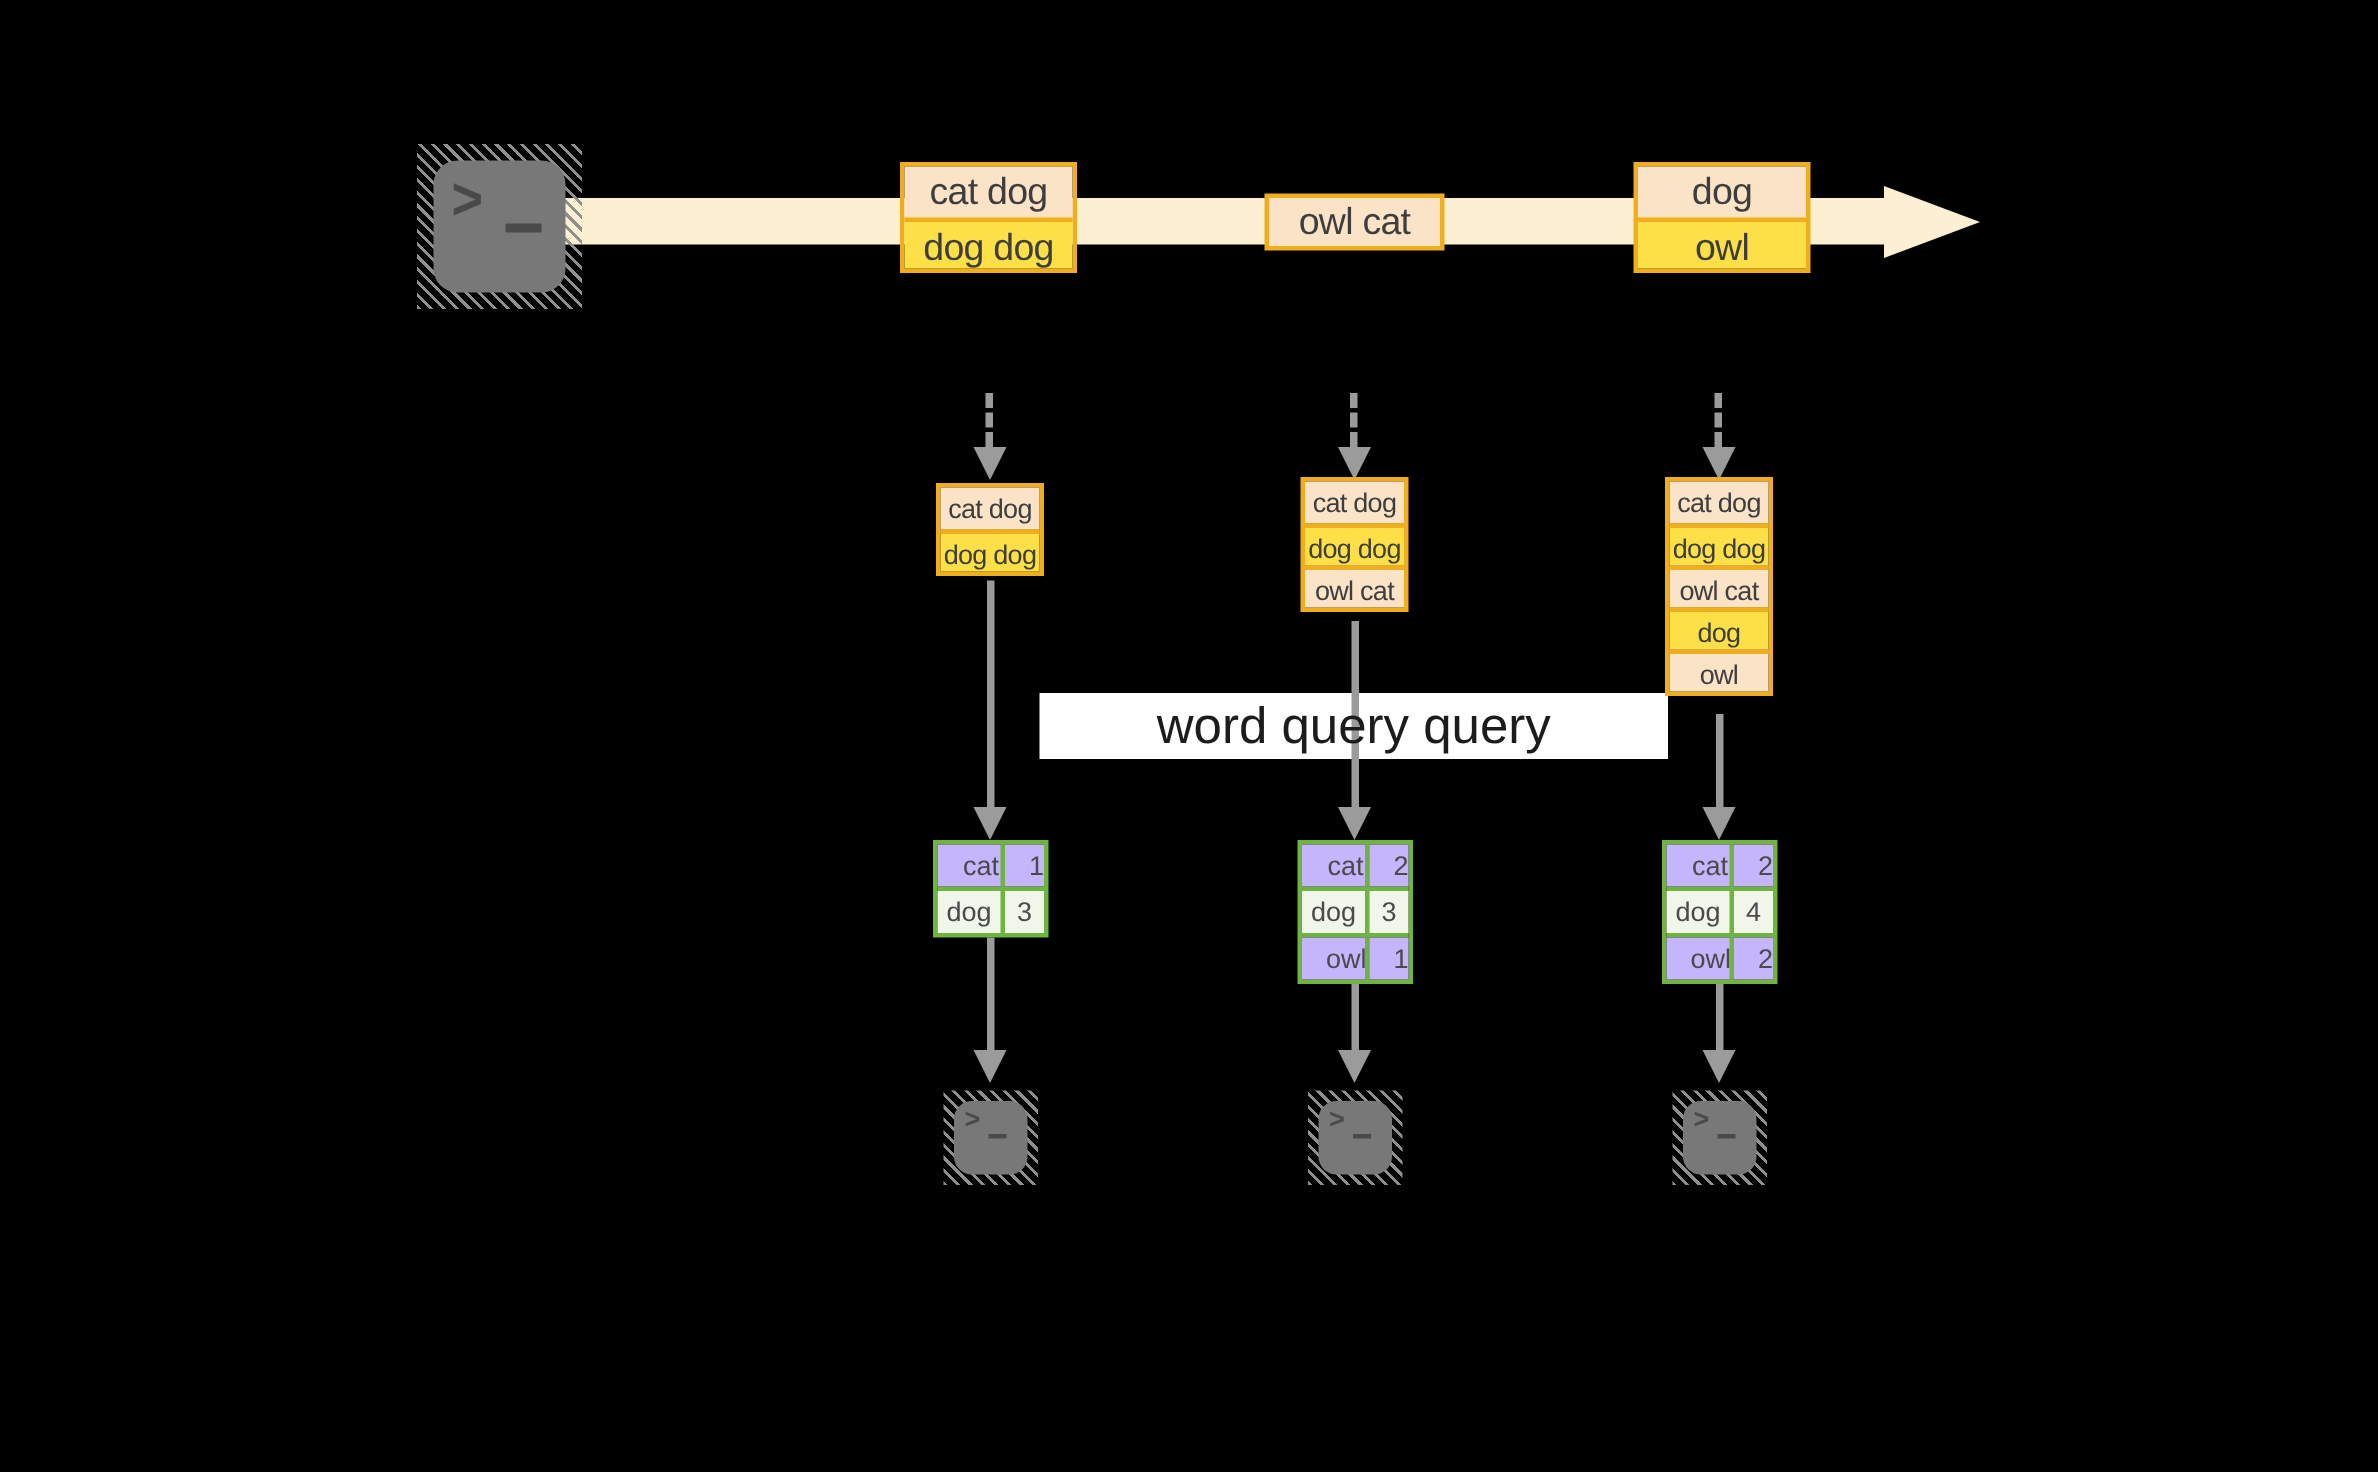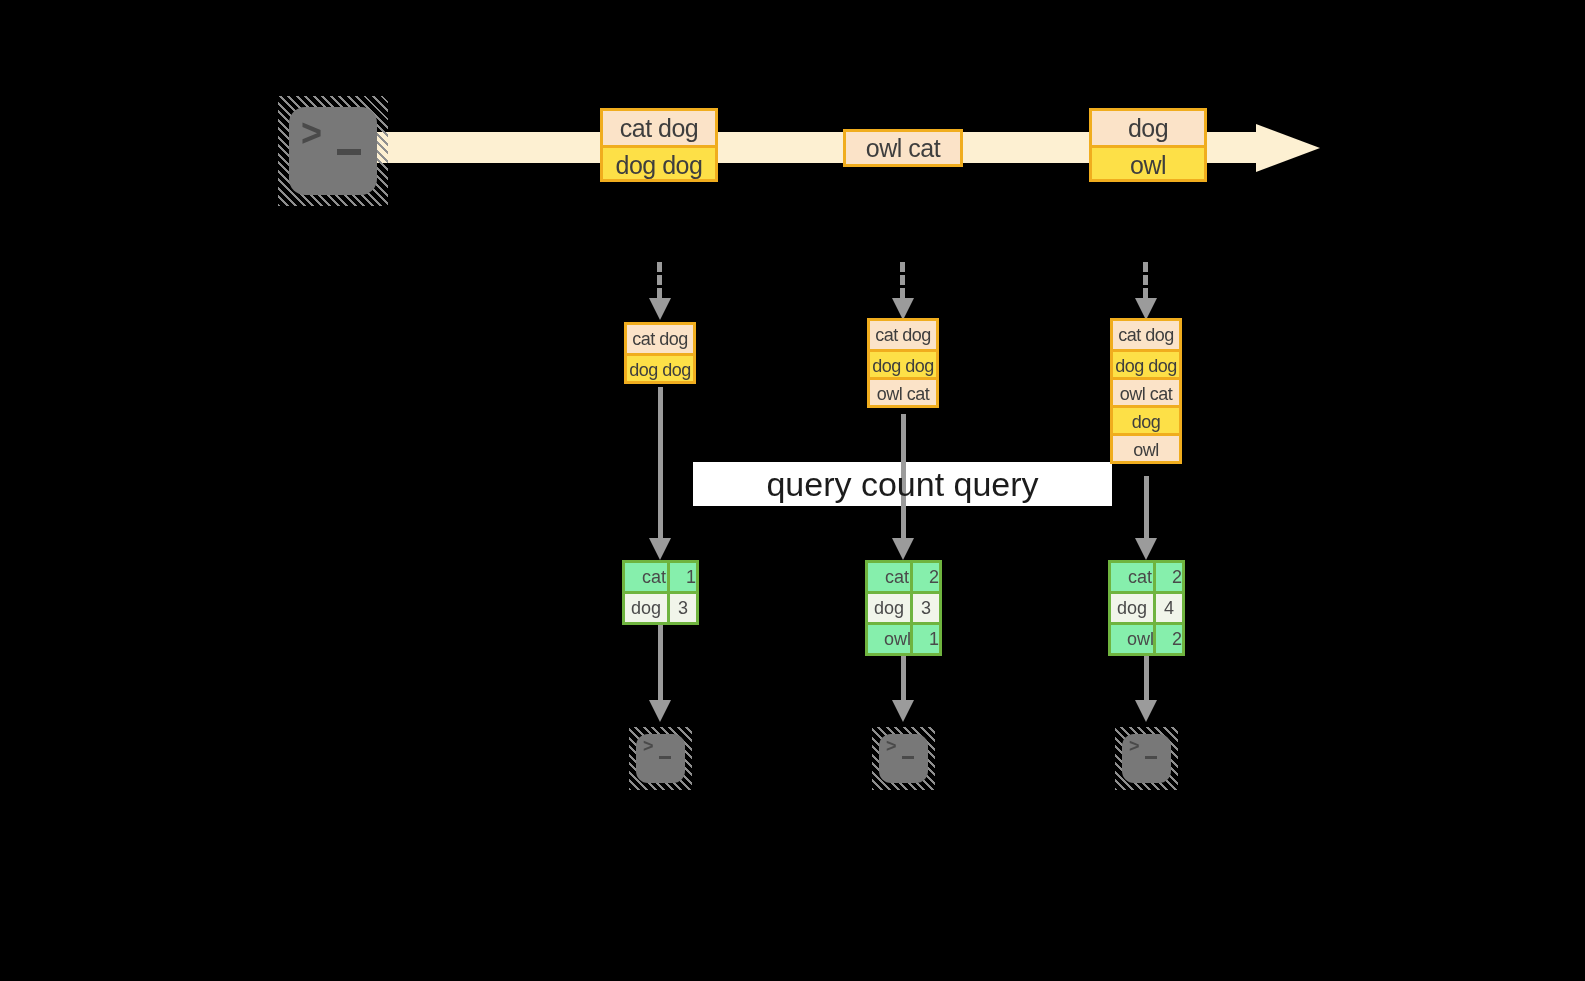--- a/index.html
+++ b/index.html
@@ -44,21 +44,21 @@
   .srow + .srow { border-top:3px solid #f0ad1e; }
 
   
   .ctable { position:absolute; width:77px; border:3px solid #6fb43f; z-index:8; }
   .crow { display:flex; }
   .crow + .crow { border-top:3px solid #6fb43f; }
   .cword { width:45px; height:28px; line-height:28px; text-align:center;
     font-size:18px; color:#4a4a4a; border-right:3px solid #6fb43f; }
   .ccount { width:26px; height:28px; line-height:28px; text-align:center;
     font-size:18px; color:#4a4a4a; }
-  .fd { background:#86efac;padding-left:16px; }
+  .fd { background:#c4b5fd;padding-left:16px; }
   .fl { background:#f1f5ea; }
 
   
   .dline { position:absolute; width:0; border-left:5px dashed #9b9b9b; z-index:6; }
   .varrow { position:absolute; width:5px; background:#9b9b9b; z-index:6; }
   .ahead { position:absolute; width:0; height:0; z-index:6;
     border-left:11px solid transparent; border-right:11px solid transparent;
     border-top:22px solid #9b9b9b; }
 
   
@@ -88,21 +88,21 @@
   </div>
   <div class="ebox" style="left:843px;top:129px;width:120px">
     <div class="erow single fa">owl cat</div>
   </div>
   <div class="ebox" style="left:1089px;top:108px;width:118px">
     <div class="erow fa">dog</div>
     <div class="erow fb">owl</div>
   </div>
 
   <div class="banner"></div>
-  <div class="banner-label">query count query</div>
+  <div class="banner-label">word query query</div>
 
   <div class="dline" style="left:657px;top:262px;height:36px"></div>
   <div class="ahead" style="left:649px;top:298px"></div>
 
   <div class="stack" style="left:624px;top:322px">
     <div class="srow fa">cat dog</div>
     <div class="srow fb">dog dog</div>
   </div>
 
   <div class="varrow" style="left:658px;top:387px;height:151px"></div>

